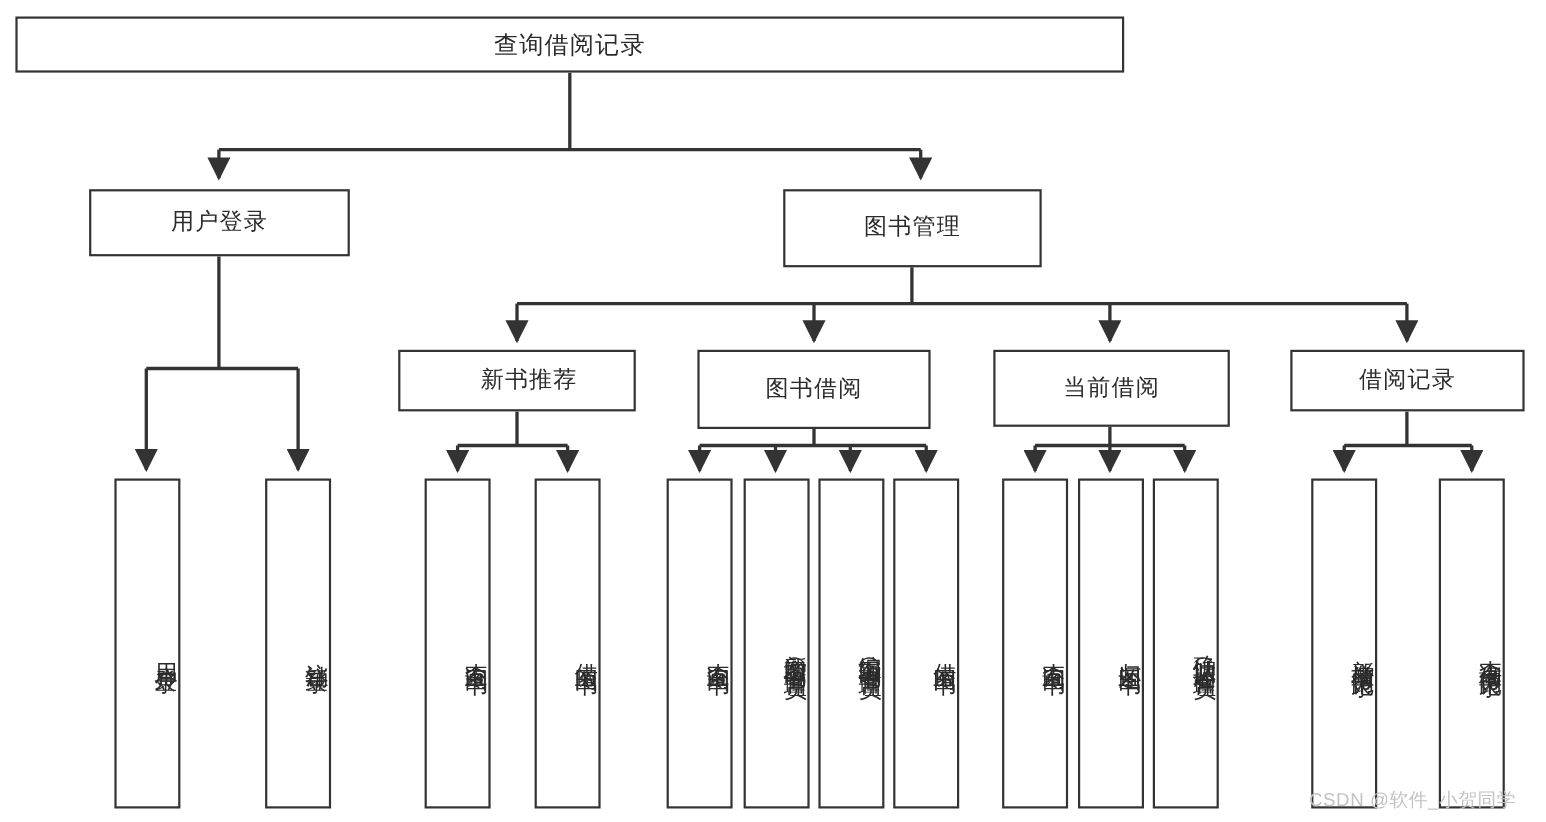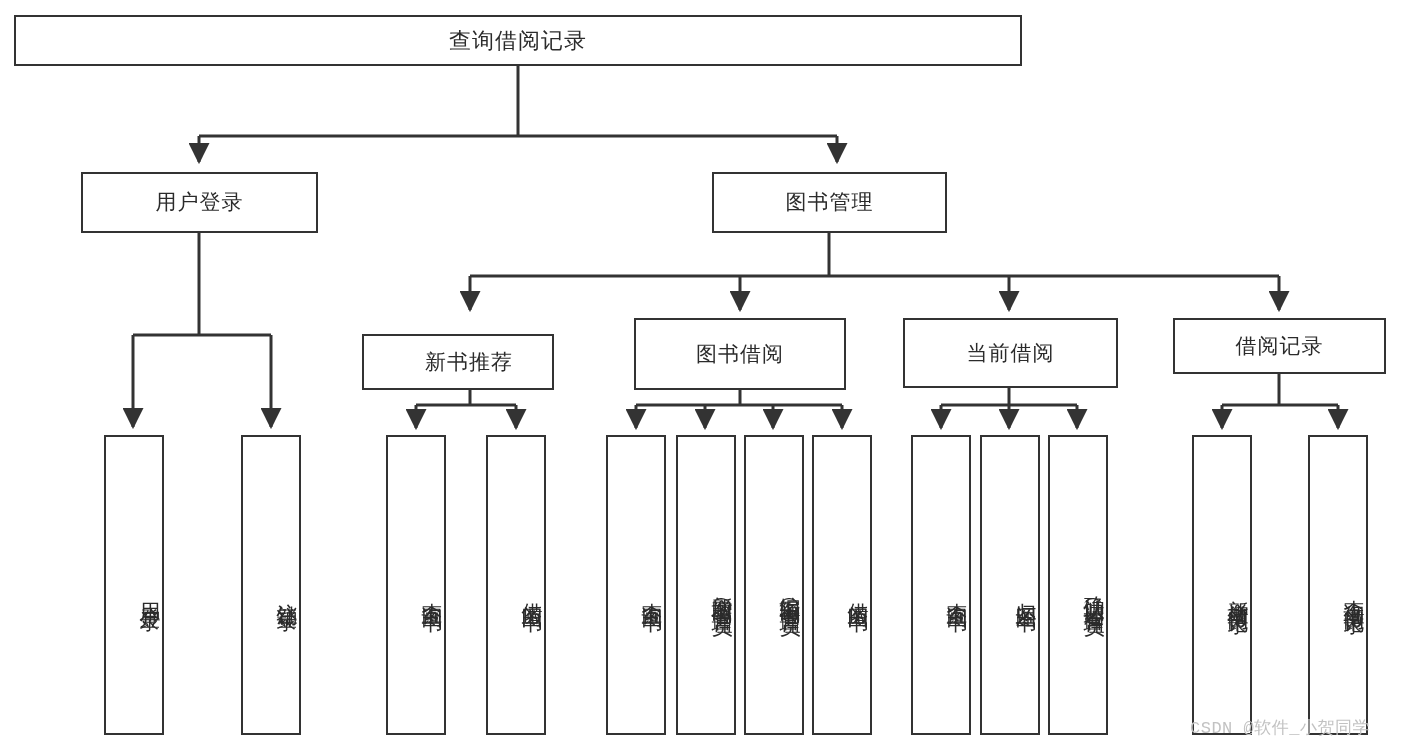--- a/index.html
+++ b/index.html
@@ -114,23 +114,23 @@
       <path d="M 1279 374 L 1279 405"></path>
       <path d="M 1222 405 L 1338 405"></path>
       <path d="M 1222 405 L 1222 428" marker-end="url(#arrow)"></path>
       <path d="M 1338 405 L 1338 428" marker-end="url(#arrow)"></path>
     </g>
   </svg>
 
   <div class="node root" style="left:14px; top:15px; width:1008px; height:51px;">查询借阅记录</div>
 
   <div class="node horiz" style="left:81px; top:172px; width:237px; height:61px;">用户登录</div>
-  <div class="node horiz" style="left:712px; top:172px; width:235px; height:61px;">图书管理</div>
+  <div class="node horiz" style="left:712px; top:172px; width:235px; height:71px;">图书管理</div>
 
-  <div class="node horiz" style="left:362px; top:334px; width:192px; height:56px;padding-left:22px;">新书推荐</div>
+  <div class="node horiz" style="left:362px; top:318px; width:216px; height:56px;padding-left:22px;">新书推荐</div>
   <div class="node horiz" style="left:634px; top:318px; width:212px; height:72px;">图书借阅</div>
   <div class="node horiz" style="left:903px; top:318px; width:215px; height:70px;">当前借阅</div>
   <div class="node horiz" style="left:1173px; top:318px; width:213px; height:56px;">借阅记录</div>
 
   <div class="node vert" style="left:104px; top:435px; width:60px; height:300px;">用户登录</div>
   <div class="node vert" style="left:241px; top:435px; width:60px; height:300px;">注销登录</div>
 
   <div class="node vert" style="left:386px; top:435px; width:60px; height:300px;">查询图书</div>
   <div class="node vert" style="left:486px; top:435px; width:60px; height:300px;">借阅图书</div>
 
@@ -139,15 +139,15 @@
   <div class="node vert" style="left:744px; top:435px; width:60px; height:300px;">编辑图书（管理员）</div>
   <div class="node vert" style="left:812px; top:435px; width:60px; height:300px;">借阅图书</div>
 
   <div class="node vert" style="left:911px; top:435px; width:60px; height:300px;">查询图书</div>
   <div class="node vert" style="left:980px; top:435px; width:60px; height:300px;">归还图书</div>
   <div class="node vert" style="left:1048px; top:435px; width:60px; height:300px;">确认归还（管理员）</div>
 
   <div class="node vert" style="left:1192px; top:435px; width:60px; height:300px;">新增借阅记录</div>
   <div class="node vert" style="left:1308px; top:435px; width:60px; height:300px;">查询借阅记录</div>
 
-  <div class="watermark" style="left:1190px; top:716px;font-family:Liberation Mono, monospace;">CSDN @软件_小贺同学</div>
+  <div class="watermark" style="left:1190px; top:716px;">CSDN @软件_小贺同学</div>
 
 </div>
 
 </body></html>

